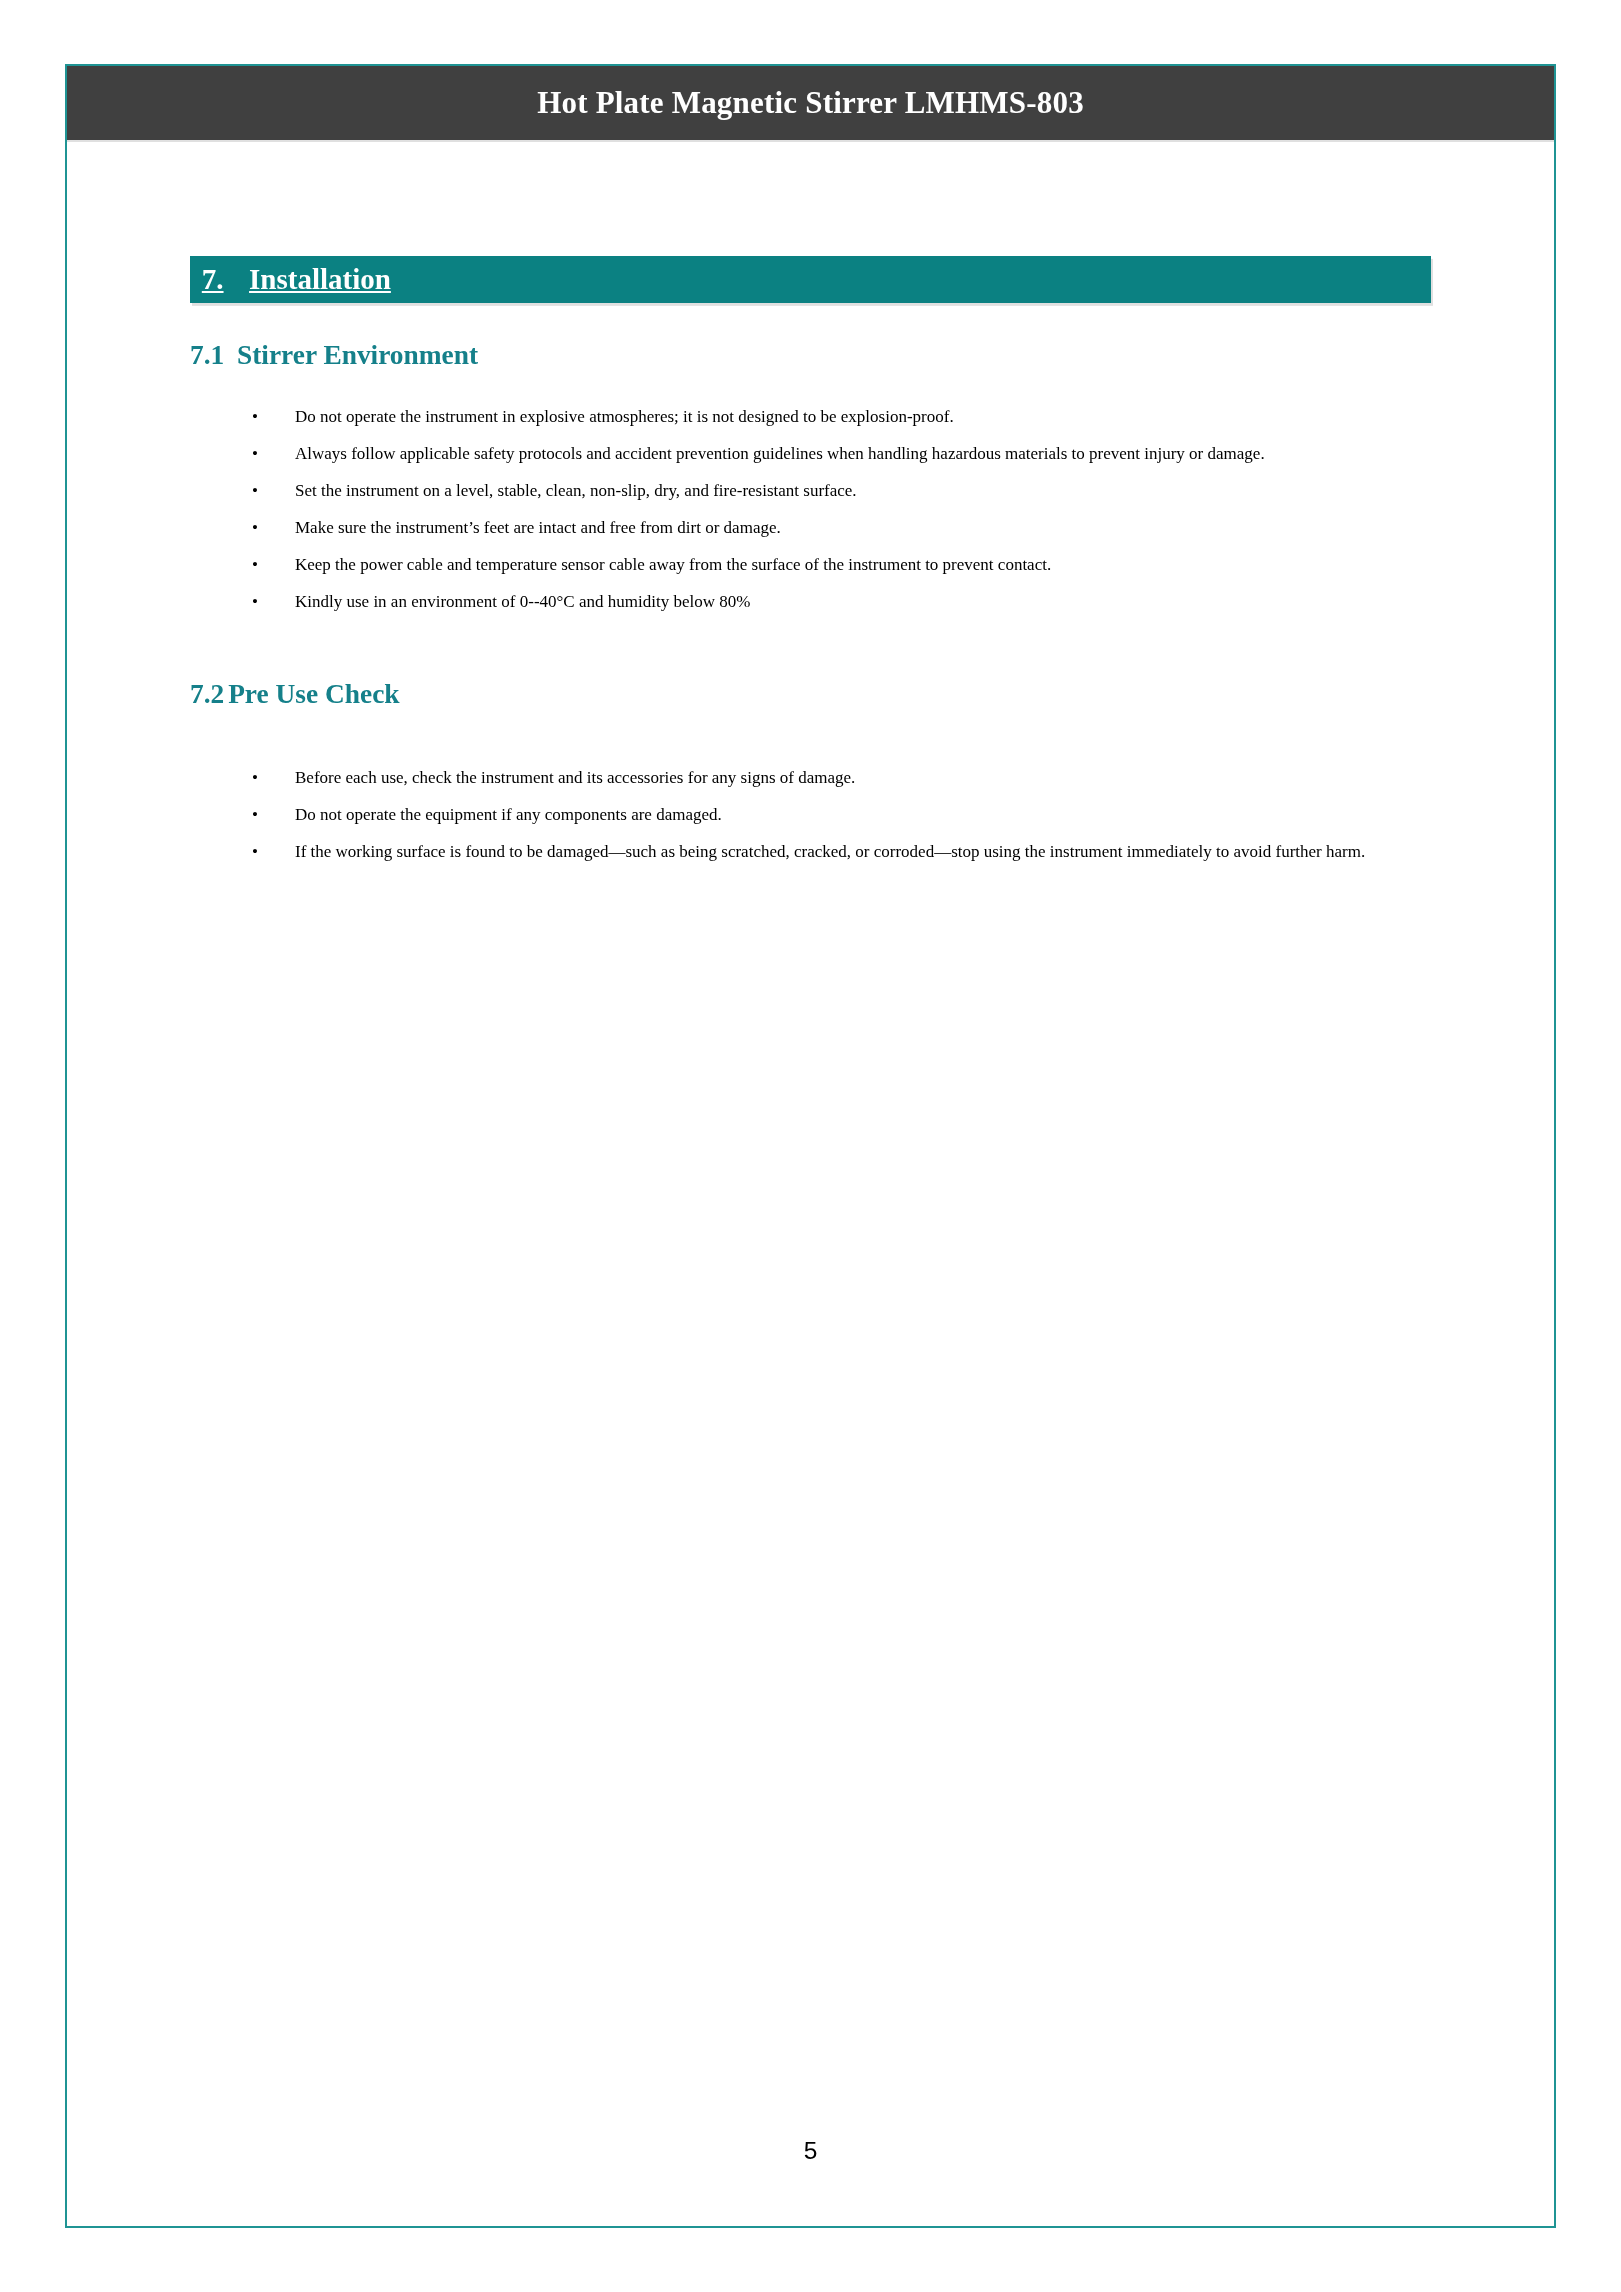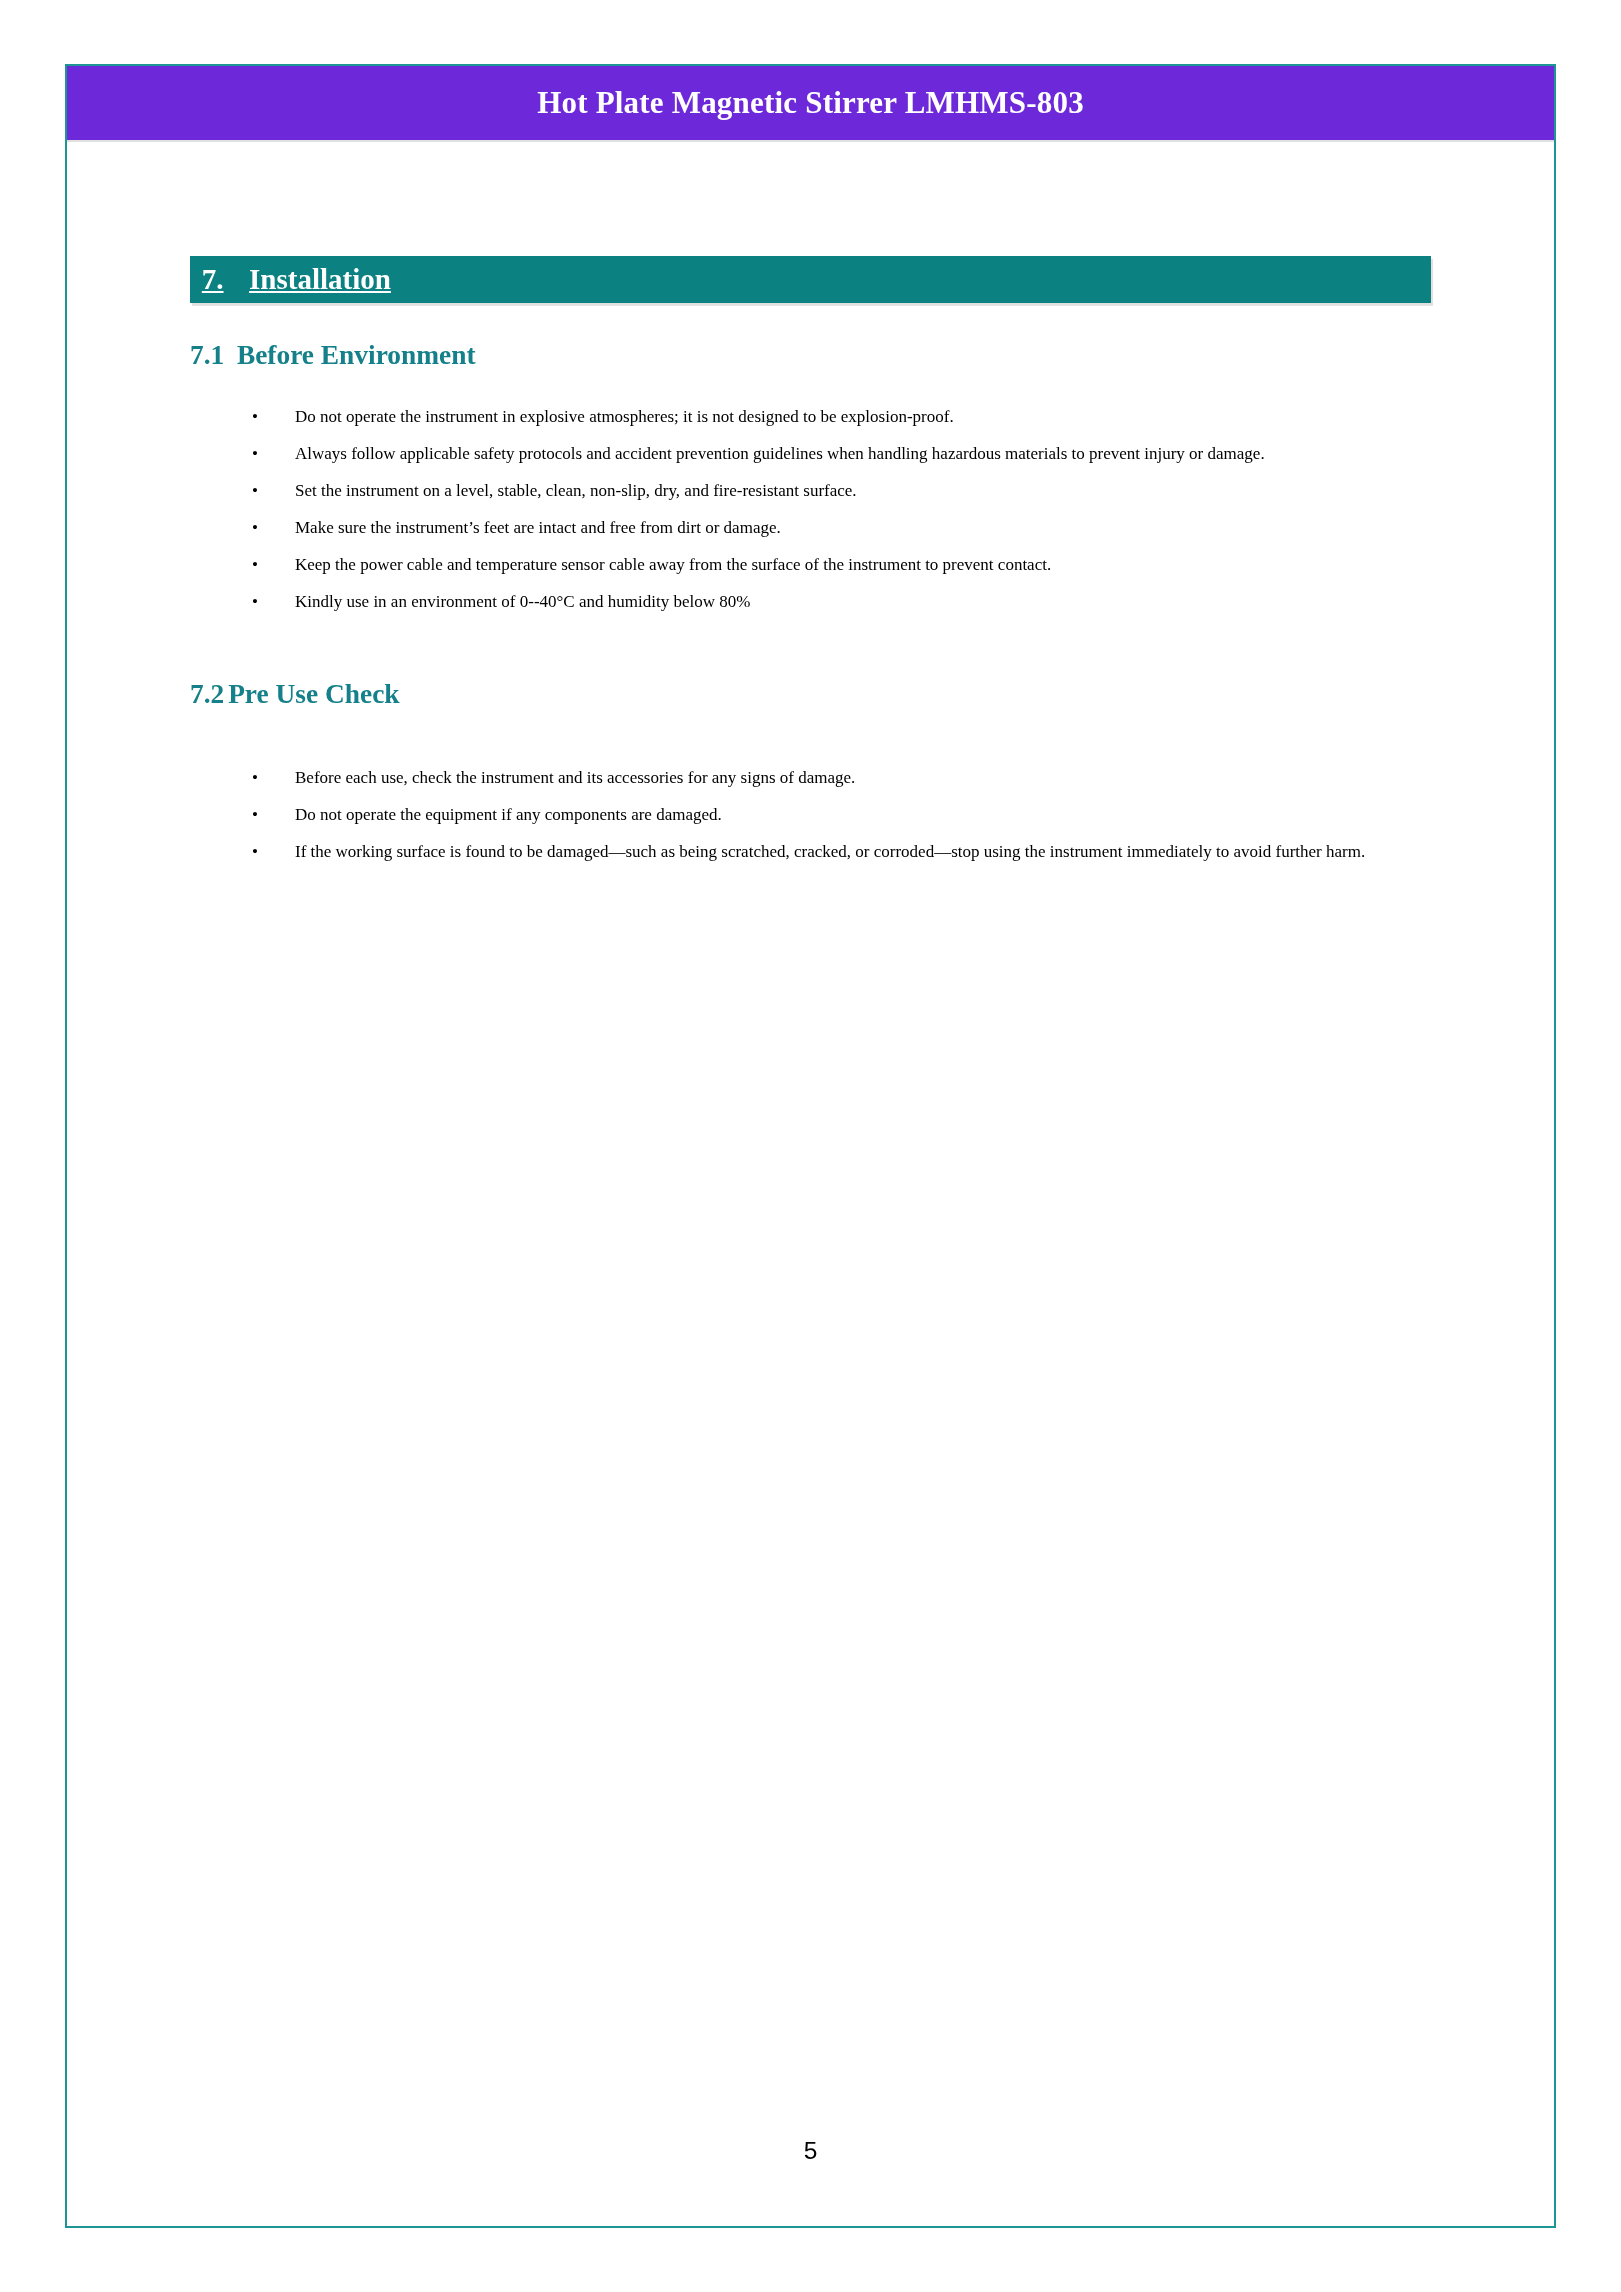--- a/index.html
+++ b/index.html
@@ -19,21 +19,21 @@
     left: 65px;
     top: 64px;
     width: 1491px;
     height: 2164px;
     border: 2px solid #1f9494;
     box-sizing: border-box;
     background: #ffffff;
   }
   .header-band {
     height: 74px;
-    background: #6d28d9;
+    background: #404040;
     display: flex;
     align-items: center;
     justify-content: center;
     box-shadow: 0 2px 0 rgba(0,0,0,0.12);
   }
   .header-title {
     color: #ffffff;
     font-weight: bold;
     font-size: 31px;
     letter-spacing: 0.2px;
@@ -112,21 +112,21 @@
     <span class="header-title">Hot Plate Magnetic Stirrer LMHMS-803</span>
   </div>
 
   <div class="content">
 
     <div class="section-bar">
       <span class="section-num">7.</span><span>Installation</span>
     </div>
 
     <div class="subheading">
-      <span class="sub-num-wide">7.1</span><span>Before Environment</span>
+      <span class="sub-num-wide">7.1</span><span>Stirrer Environment</span>
     </div>
 
     <ul class="bullets">
       <li>Do not operate the instrument in explosive atmospheres; it is not designed to be explosion-proof.</li>
       <li>Always follow applicable safety protocols and accident prevention guidelines when handling hazardous materials to prevent injury or damage.</li>
       <li>Set the instrument on a level, stable, clean, non-slip, dry, and fire-resistant surface.</li>
       <li>Make sure the instrument’s feet are intact and free from dirt or damage.</li>
       <li>Keep the power cable and temperature sensor cable away from the surface of the instrument to prevent contact.</li>
       <li>Kindly use in an environment of 0--40°C and humidity below 80%</li>
     </ul>

